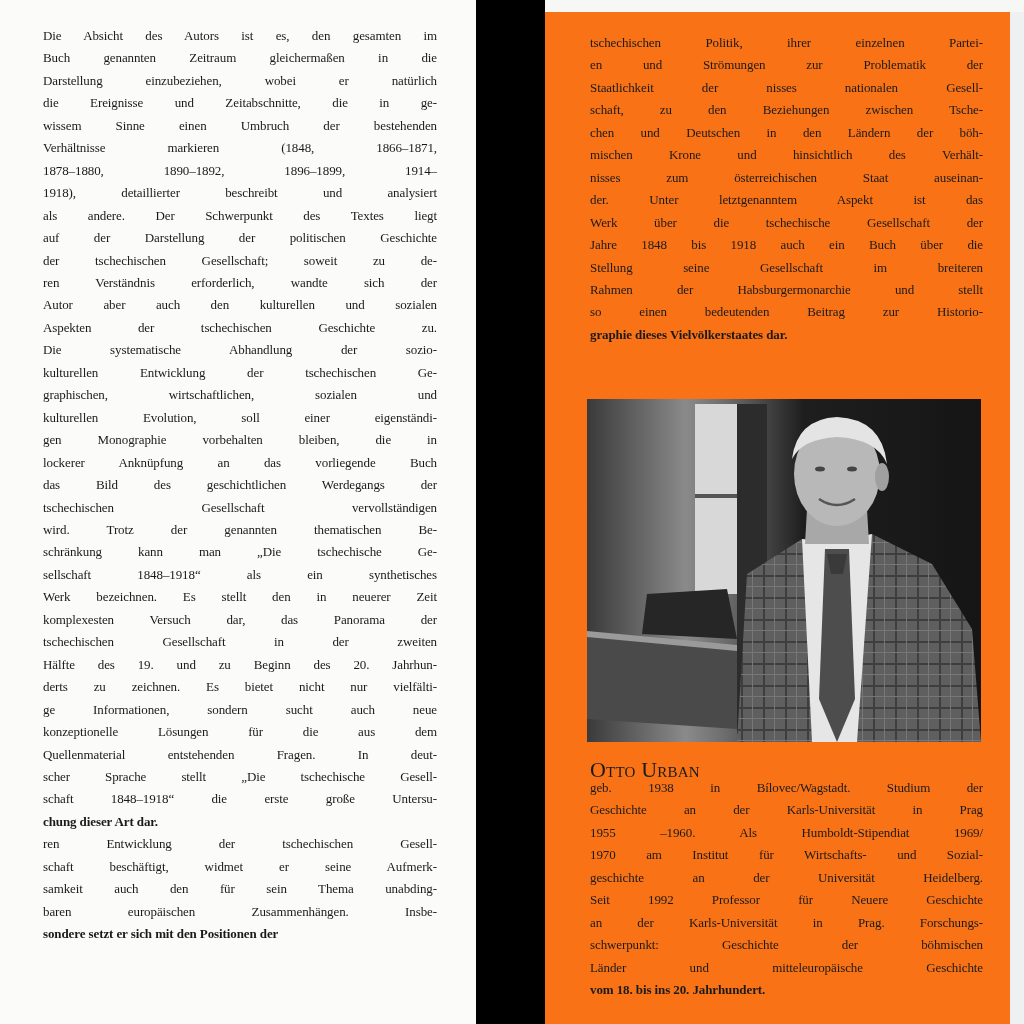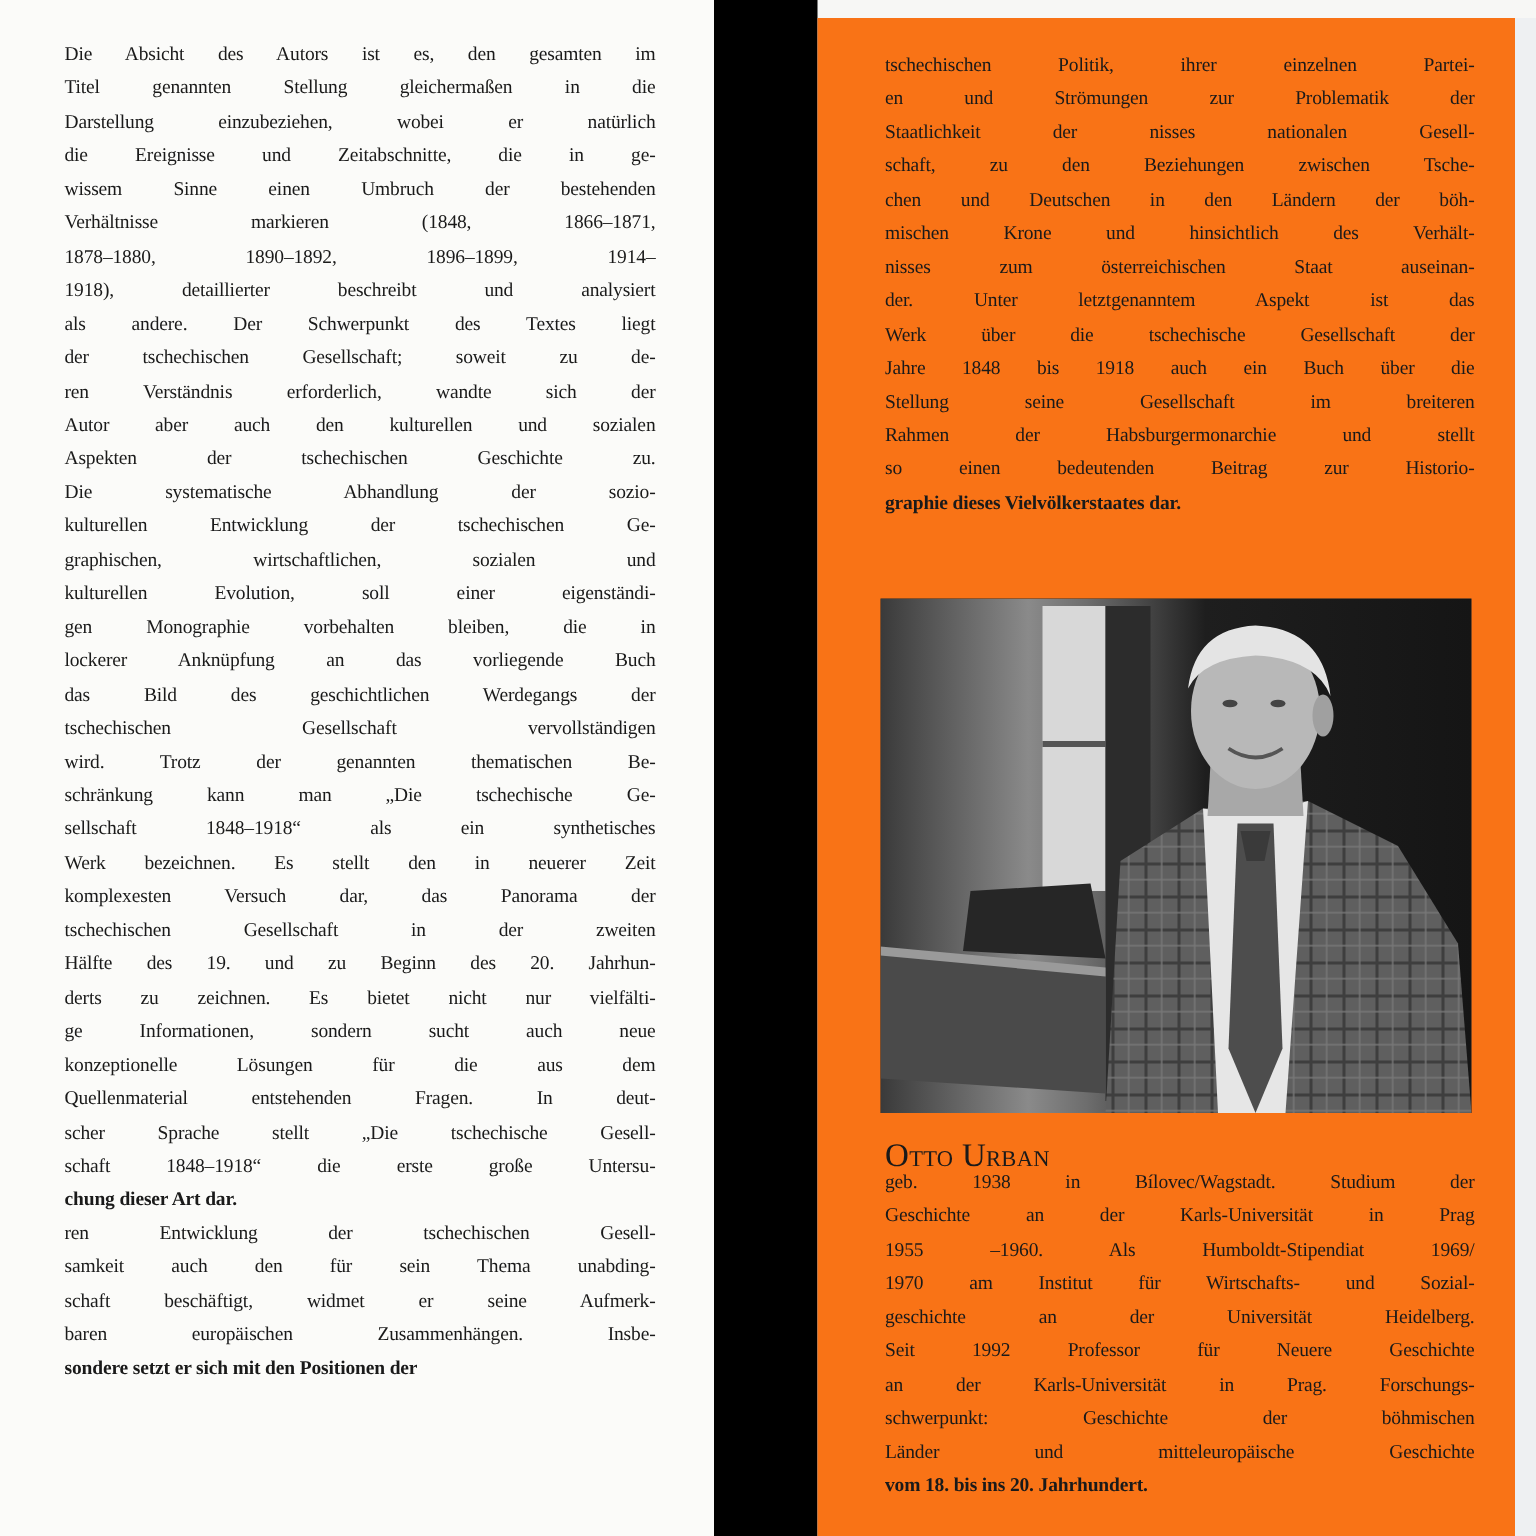--- a/index.html
+++ b/index.html
@@ -95,28 +95,29 @@
       top: 765px;
       width: 393px;
     }
   </style>
 </head>
 <body>
 
 <div class="page-left">
   <div id="left-text" class="text-block">
       <span class="line">Die Absicht des Autors ist es, den gesamten im</span>
-      <span class="line">Titel genannten Stellung gleichermaßen in die</span>
+      <span class="line">Buch genannten Zeitraum gleichermaßen in die</span>
       <span class="line">Darstellung einzubeziehen, wobei er natürlich</span>
       <span class="line">die Ereignisse und Zeitabschnitte, die in ge-</span>
       <span class="line">wissem Sinne einen Umbruch der bestehenden</span>
       <span class="line">Verhältnisse markieren (1848, 1866–1871,</span>
       <span class="line">1878–1880, 1890–1892, 1896–1899, 1914–</span>
       <span class="line">1918), detaillierter beschreibt und analysiert</span>
       <span class="line">als andere. Der Schwerpunkt des Textes liegt</span>
+      <span class="line">auf der Darstellung der politischen Geschichte</span>
       <span class="line">der tschechischen Gesellschaft; soweit zu de-</span>
       <span class="line">ren Verständnis erforderlich, wandte sich der</span>
       <span class="line">Autor aber auch den kulturellen und sozialen</span>
       <span class="line">Aspekten der tschechischen Geschichte zu.</span>
       <span class="line">Die systematische Abhandlung der sozio-</span>
       <span class="line">kulturellen Entwicklung der tschechischen Ge-</span>
       <span class="line">graphischen, wirtschaftlichen, sozialen und</span>
       <span class="line">kulturellen Evolution, soll einer eigenständi-</span>
       <span class="line">gen Monographie vorbehalten bleiben, die in</span>
       <span class="line">lockerer Anknüpfung an das vorliegende Buch</span>
@@ -130,22 +131,22 @@
       <span class="line">tschechischen Gesellschaft in der zweiten</span>
       <span class="line">Hälfte des 19. und zu Beginn des 20. Jahrhun-</span>
       <span class="line">derts zu zeichnen. Es bietet nicht nur vielfälti-</span>
       <span class="line">ge Informationen, sondern sucht auch neue</span>
       <span class="line">konzeptionelle Lösungen für die aus dem</span>
       <span class="line">Quellenmaterial entstehenden Fragen. In deut-</span>
       <span class="line">scher Sprache stellt „Die tschechische Gesell-</span>
       <span class="line">schaft 1848–1918“ die erste große Untersu-</span>
       <span class="line last">chung dieser Art dar.</span>
       <span class="line">ren Entwicklung der tschechischen Gesell-</span>
+      <span class="line">schaft beschäftigt, widmet er seine Aufmerk-</span>
       <span class="line">samkeit auch den für sein Thema unabding-</span>
-      <span class="line">schaft beschäftigt, widmet er seine Aufmerk-</span>
       <span class="line">baren europäischen Zusammenhängen. Insbe-</span>
       <span class="line last">sondere setzt er sich mit den Positionen der</span>
     </div>
 </div>
 
 <div class="spine"></div>
 
 <div class="page-right">
   <div class="right-edge"></div>
   <div id="right-text-top" class="text-block">

